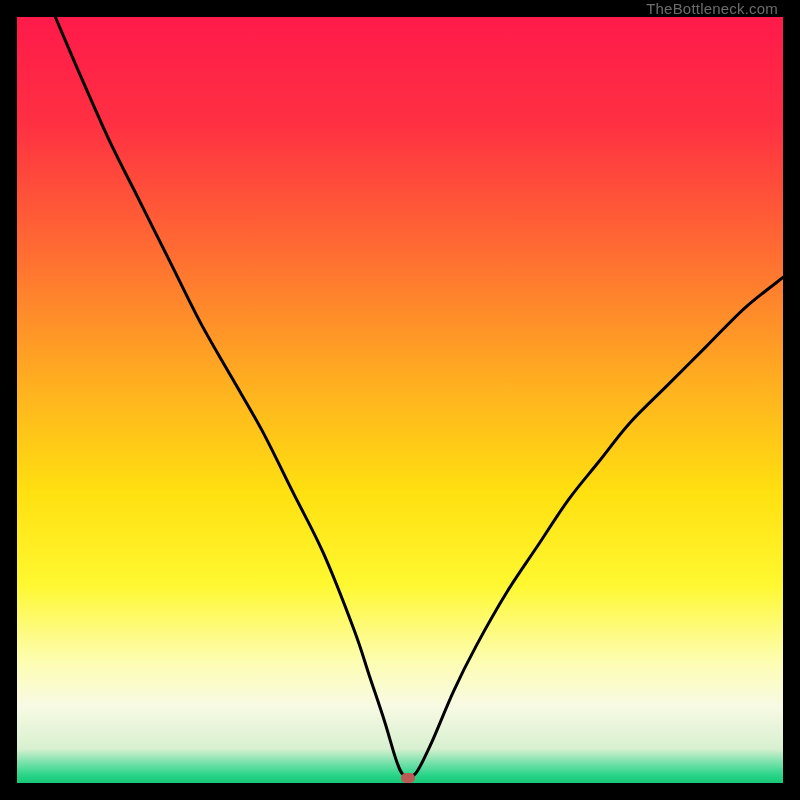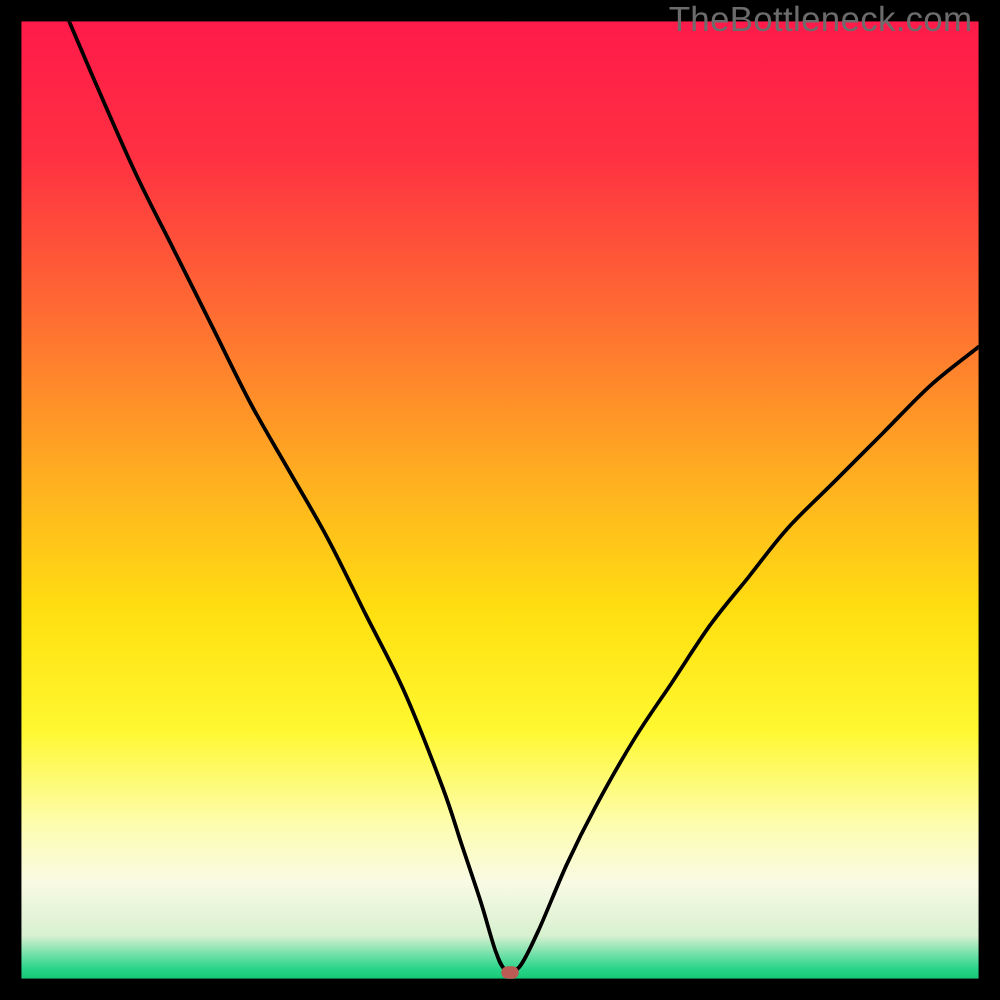--- a/index.html
+++ b/index.html
@@ -23,21 +23,21 @@
     position: absolute;
     left: 0;
     top: 0;
     width: 766px;
     height: 766px;
   }
   .watermark {
     position: absolute;
     top: 0px;
     right: 22px;
-    font-size: 28px;
+    font-size: 15px;
     font-weight: 500;
     color: #6c6c6c;
     letter-spacing: 0.2px;
     user-select: none;
   }
   .marker {
     position: absolute;
     width: 14px;
     height: 10px;
     background: #bb5b53;

